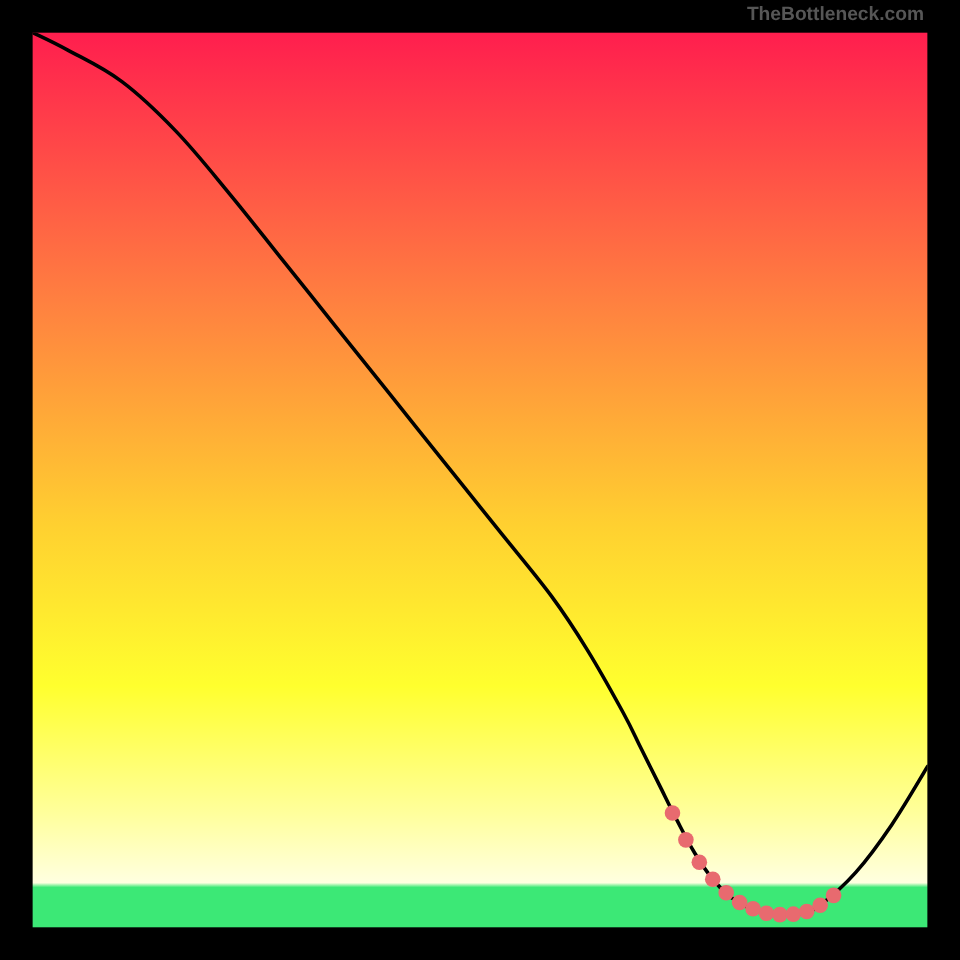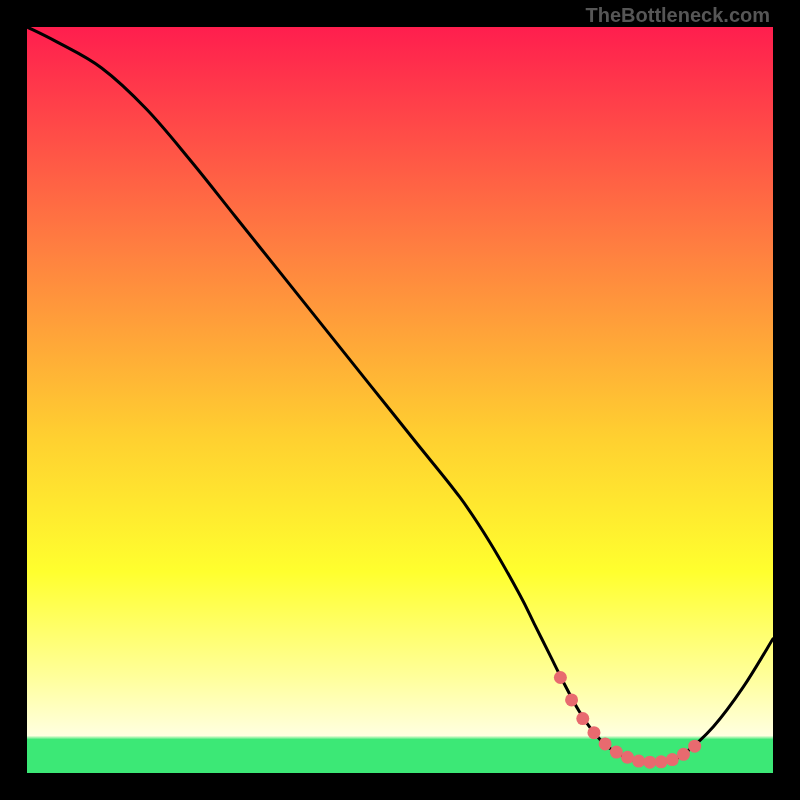--- a/index.html
+++ b/index.html
@@ -23,21 +23,21 @@
     left: 0;
     top: 0;
     width: 100%;
     height: 100%;
   }
   .watermark {
     position: absolute;
     top: 4px;
     right: 30px;
     font-family: Arial, Helvetica, sans-serif;
-    font-size: 20px;
+    font-size: 16px;
     font-weight: bold;
     color: #565656;
     letter-spacing: 0px;
   }
   svg.curve {
     position: absolute;
     left: 0;
     top: 0;
     width: 100%;
     height: 100%;

